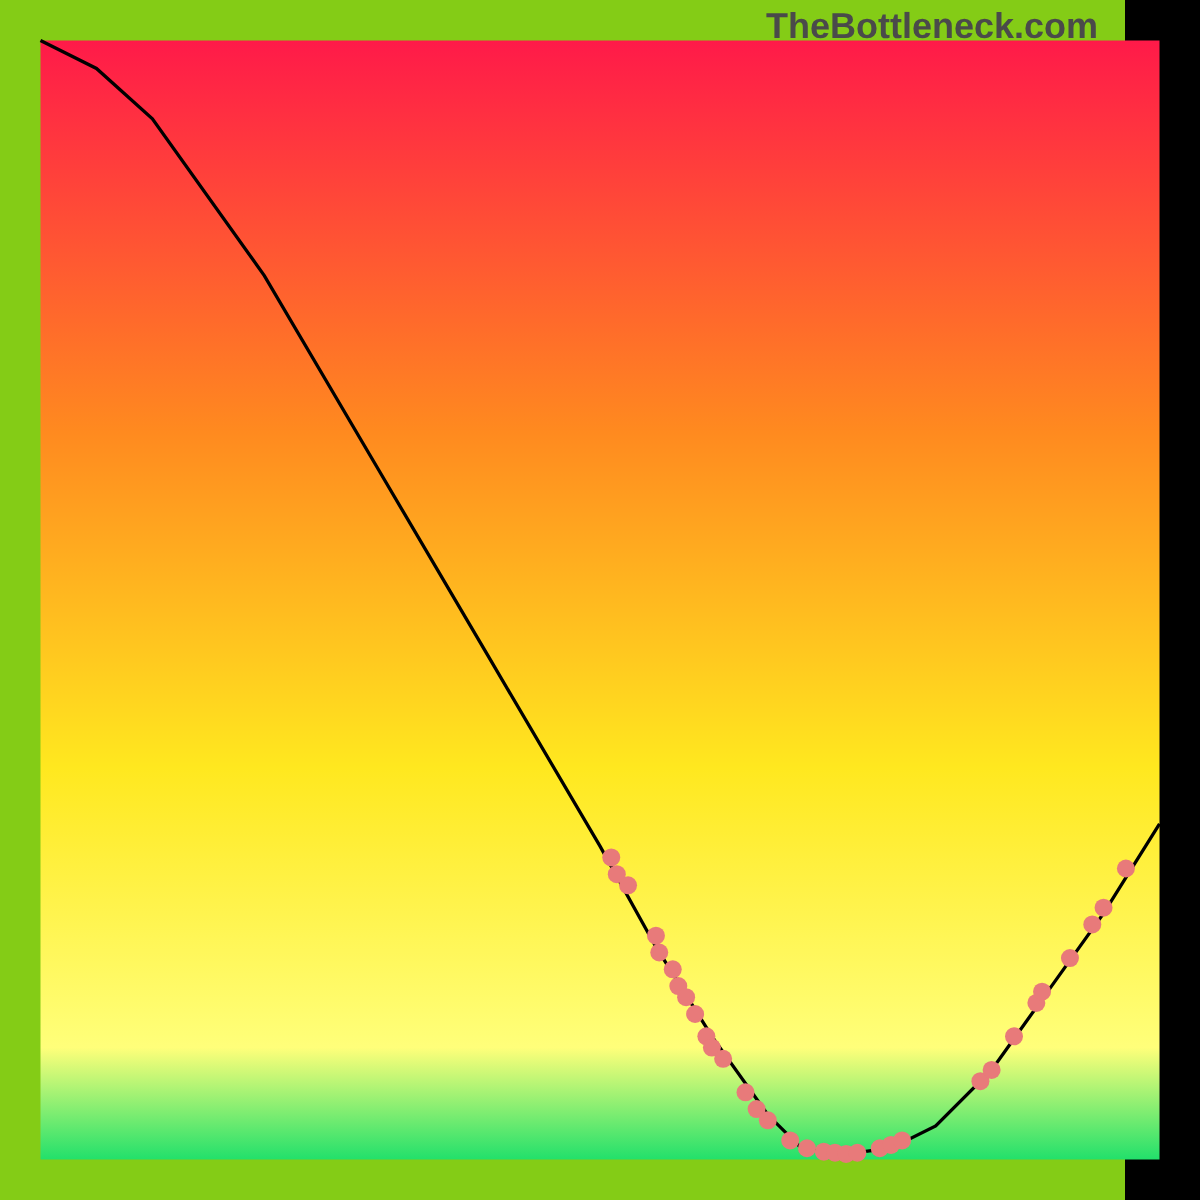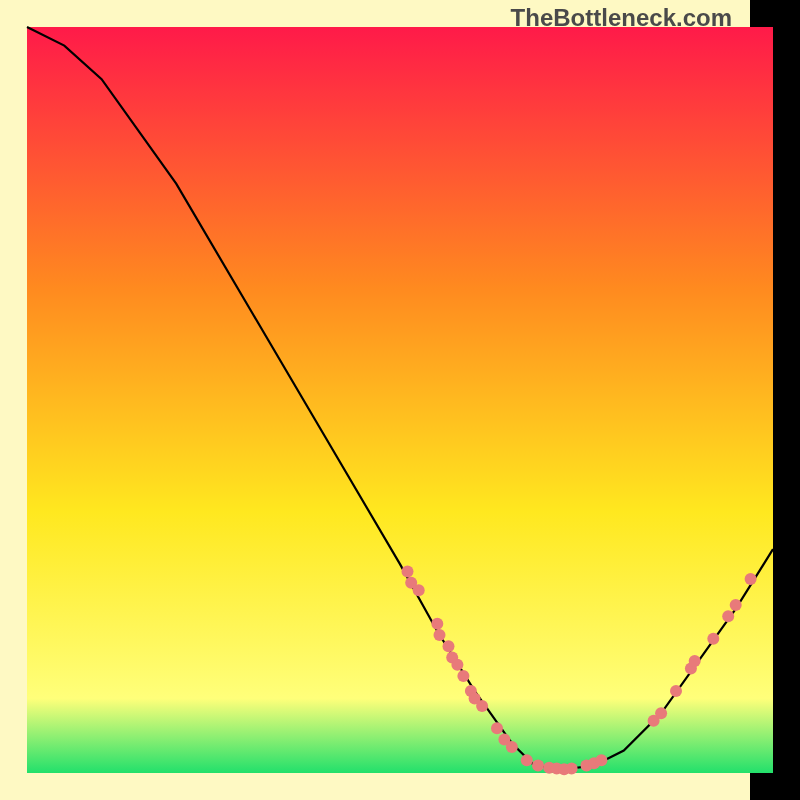--- a/index.html
+++ b/index.html
@@ -7,21 +7,21 @@
     padding: 0;
     width: 800px;
     height: 800px;
     background: #000;
     overflow: hidden;
   }
   .container {
     position: relative;
     width: 750px;
     height: 800px;
-    background: #fef9c3;
+    background: #84cc16;
   }
   .watermark {
     position: absolute;
     top: 4px;
     right: 18px;
     color: #4a4a4a;
     font-family: Arial, Helvetica, sans-serif;
     font-size: 24px;
     font-weight: bold;
     z-index: 10;

